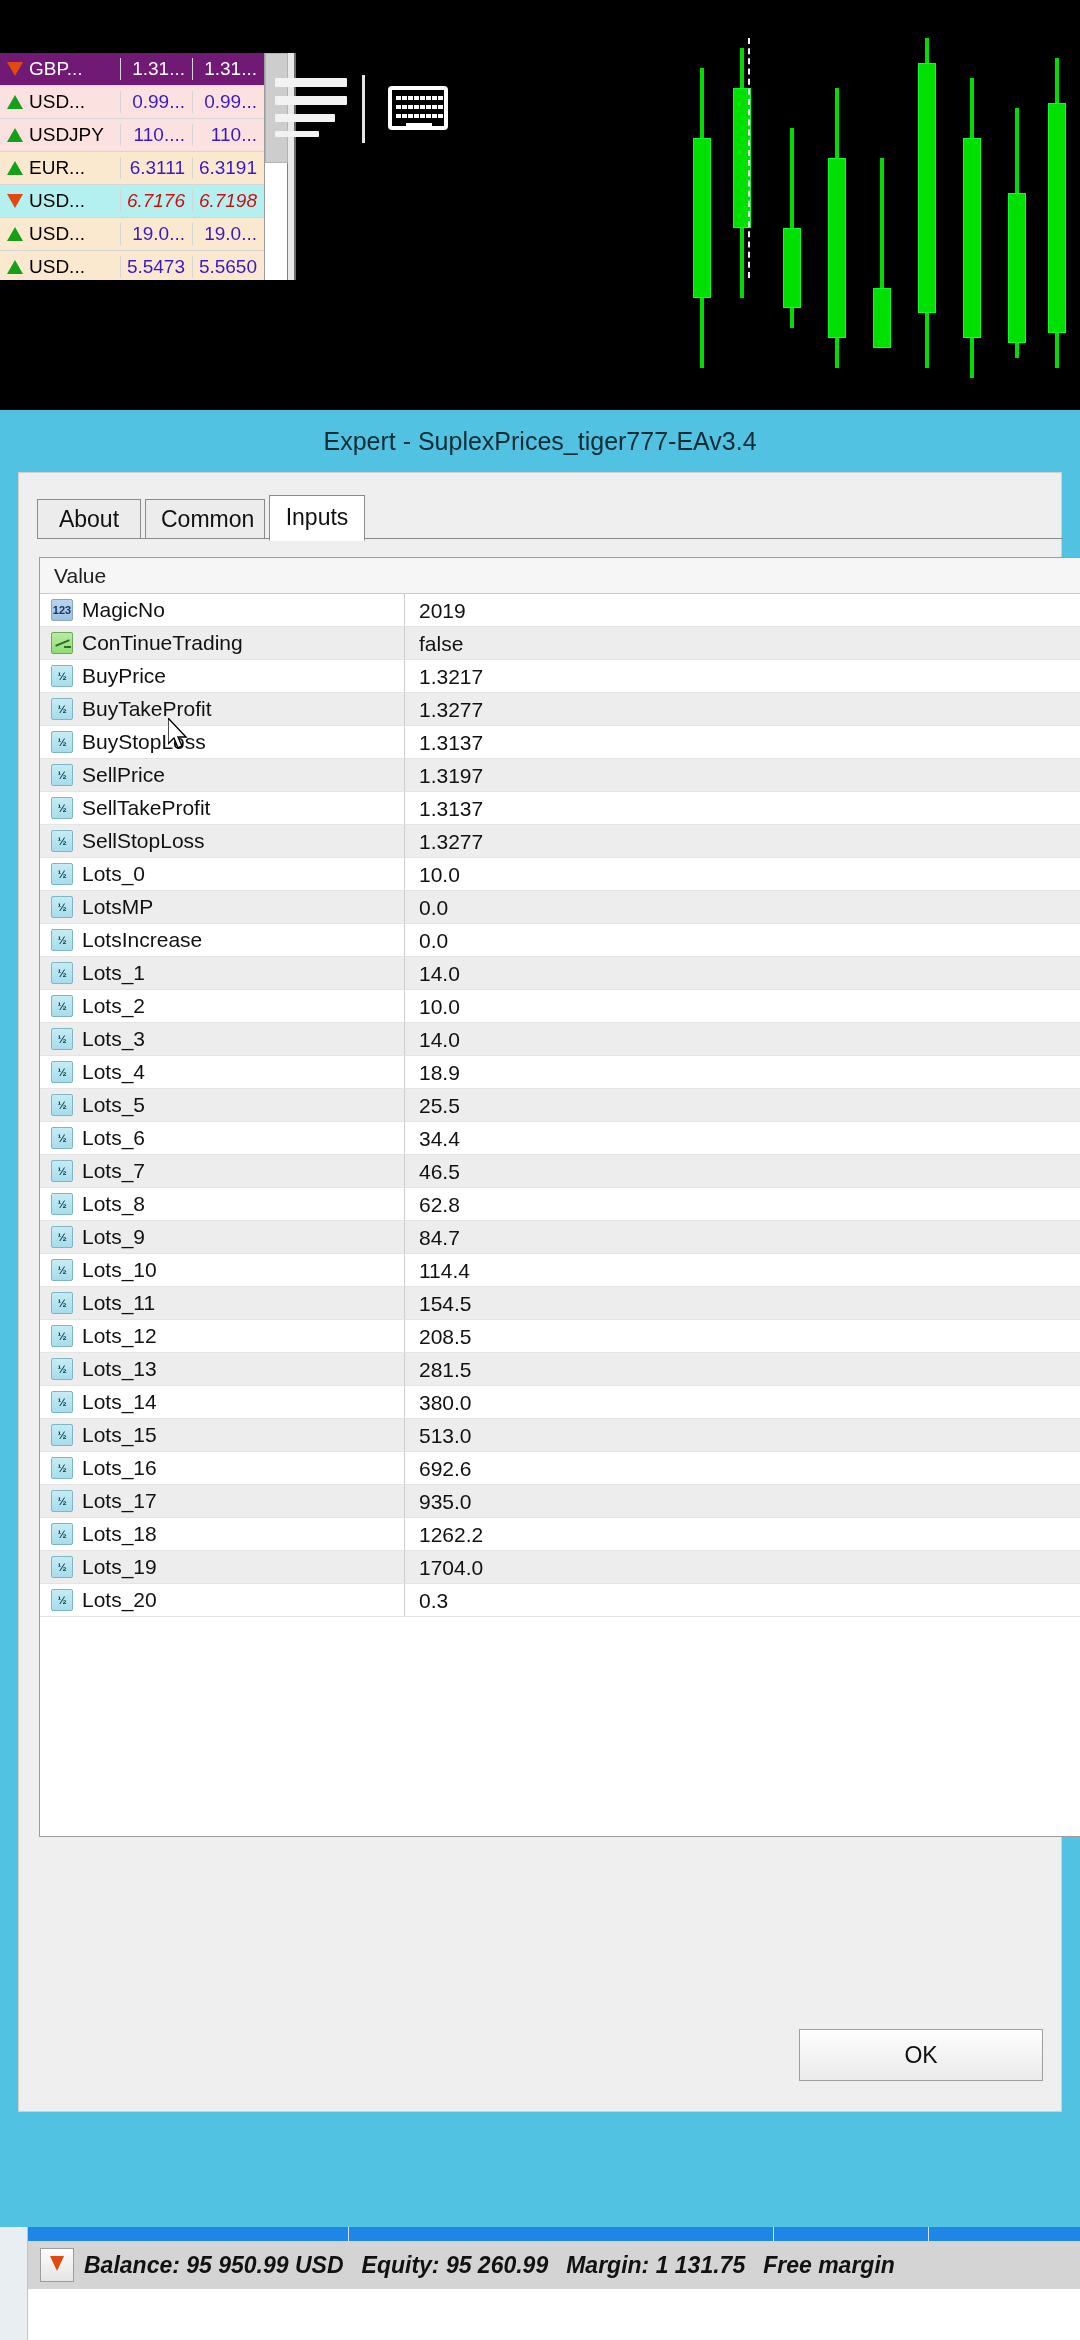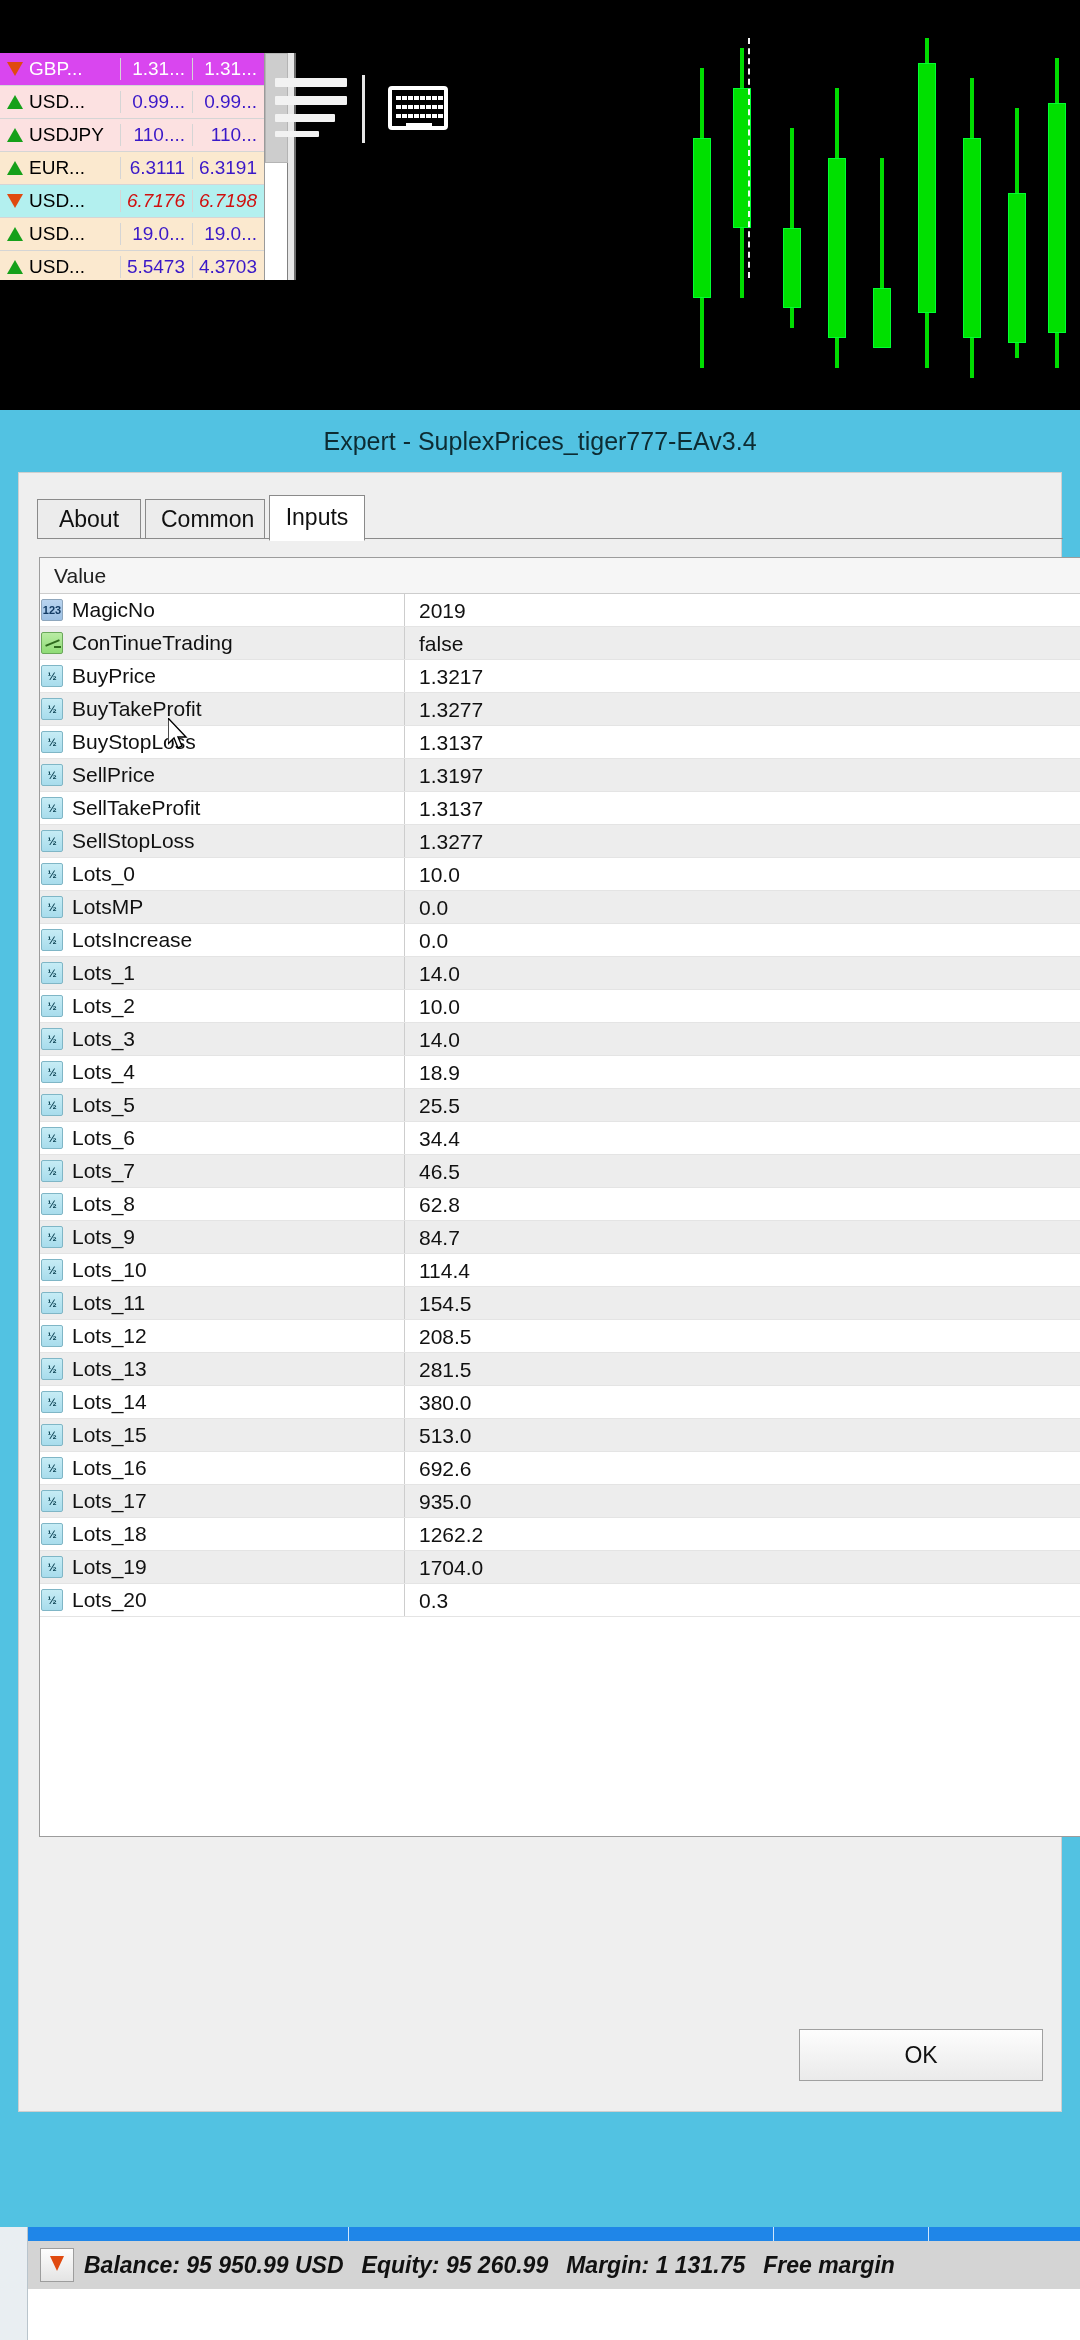--- a/index.html
+++ b/index.html
@@ -36,21 +36,21 @@
   .mw-row .bid, .mw-row .ask { width: 72px; text-align: right; padding-right: 7px;
                  overflow: hidden; white-space: nowrap; border-left: 1px solid #d5d5d5;}
   .arrow { width: 17px; height: 17px; flex: 0 0 17px; position: relative; }
   .arrow.up::after, .arrow.down::after {
     content: ""; position: absolute; left: 1px; top: 1px; width: 0; height: 0;
   }
   .arrow.up::after { border-left: 8px solid transparent; border-right: 8px solid transparent;
                      border-bottom: 14px solid #16a01a; }
   .arrow.down::after { border-left: 8px solid transparent; border-right: 8px solid transparent;
                        border-top: 14px solid #e04a10; }
-  .mw-row.sel { background: #d946ef; color: #fff; }
+  .mw-row.sel { background: #701a75; color: #fff; }
   .mw-row.sel .bid, .mw-row.sel .ask { color: #fff; }
   .mw-row.pink { background: #fce1e1; }
   .mw-row.cream { background: #fbe9cf; }
   .mw-row.cyan { background: #b3f0ef; }
   .mw-row .bid, .mw-row .ask { color: #3a18c8; }
   .mw-row.cyan .bid, .mw-row.cyan .ask { color: #d01010; font-style: italic; }
 
   
   .mw-scroll {
     position: absolute; left: 265px; top: 53px; width: 23px; height: 227px;
@@ -111,21 +111,21 @@
     font-size: 21px; color: #222;
   }
   .grid-head .c1 { width: 365px; padding-left: 12px; line-height: 36px; border-right: 1px solid #cdcdcd; }
   .grid-head .c2 { flex: 1; padding-left: 14px; line-height: 36px; }
   .grow {
     display: flex; height: 33px; font-size: 21px; color: #111;
     border-bottom: 1px solid #e4e4e4;
   }
   .grow.alt { background: #ededed; }
   .grow .c1 { width: 365px; display: flex; align-items: center; gap: 9px;
-              padding-left: 1px; border-right: 1px solid #cdcdcd; }
+              padding-left: 11px; border-right: 1px solid #cdcdcd; }
   .grow .c2 { flex: 1; padding-left: 14px; line-height: 33px; }
 
   
   .vicon {
     width: 22px; height: 22px; flex: 0 0 22px; position: relative;
     border: 1px solid #8fa7bd; border-radius: 2px;
     font-size: 11px; line-height: 20px; text-align: center;
     font-family: "Liberation Sans", sans-serif; color: #123a63; font-weight: bold;
     overflow: hidden;
   }
@@ -261,21 +261,21 @@
         </div>
         <div class="bid">19.0...</div>
         <div class="ask">19.0...</div>
       </div>
       <div class="mw-row cream">
         <div class="sym">
           <span class="arrow up"></span>
           <span>USD...</span>
         </div>
         <div class="bid">5.5473</div>
-        <div class="ask">4.3703</div>
+        <div class="ask">5.5650</div>
       </div>
     </div>
   <div class="mw-scroll">
     <div class="thumb"></div>
   </div>
   <div class="mw-edge"></div>
 
   <div class="hamburger">
     <i></i>
       <i></i>

